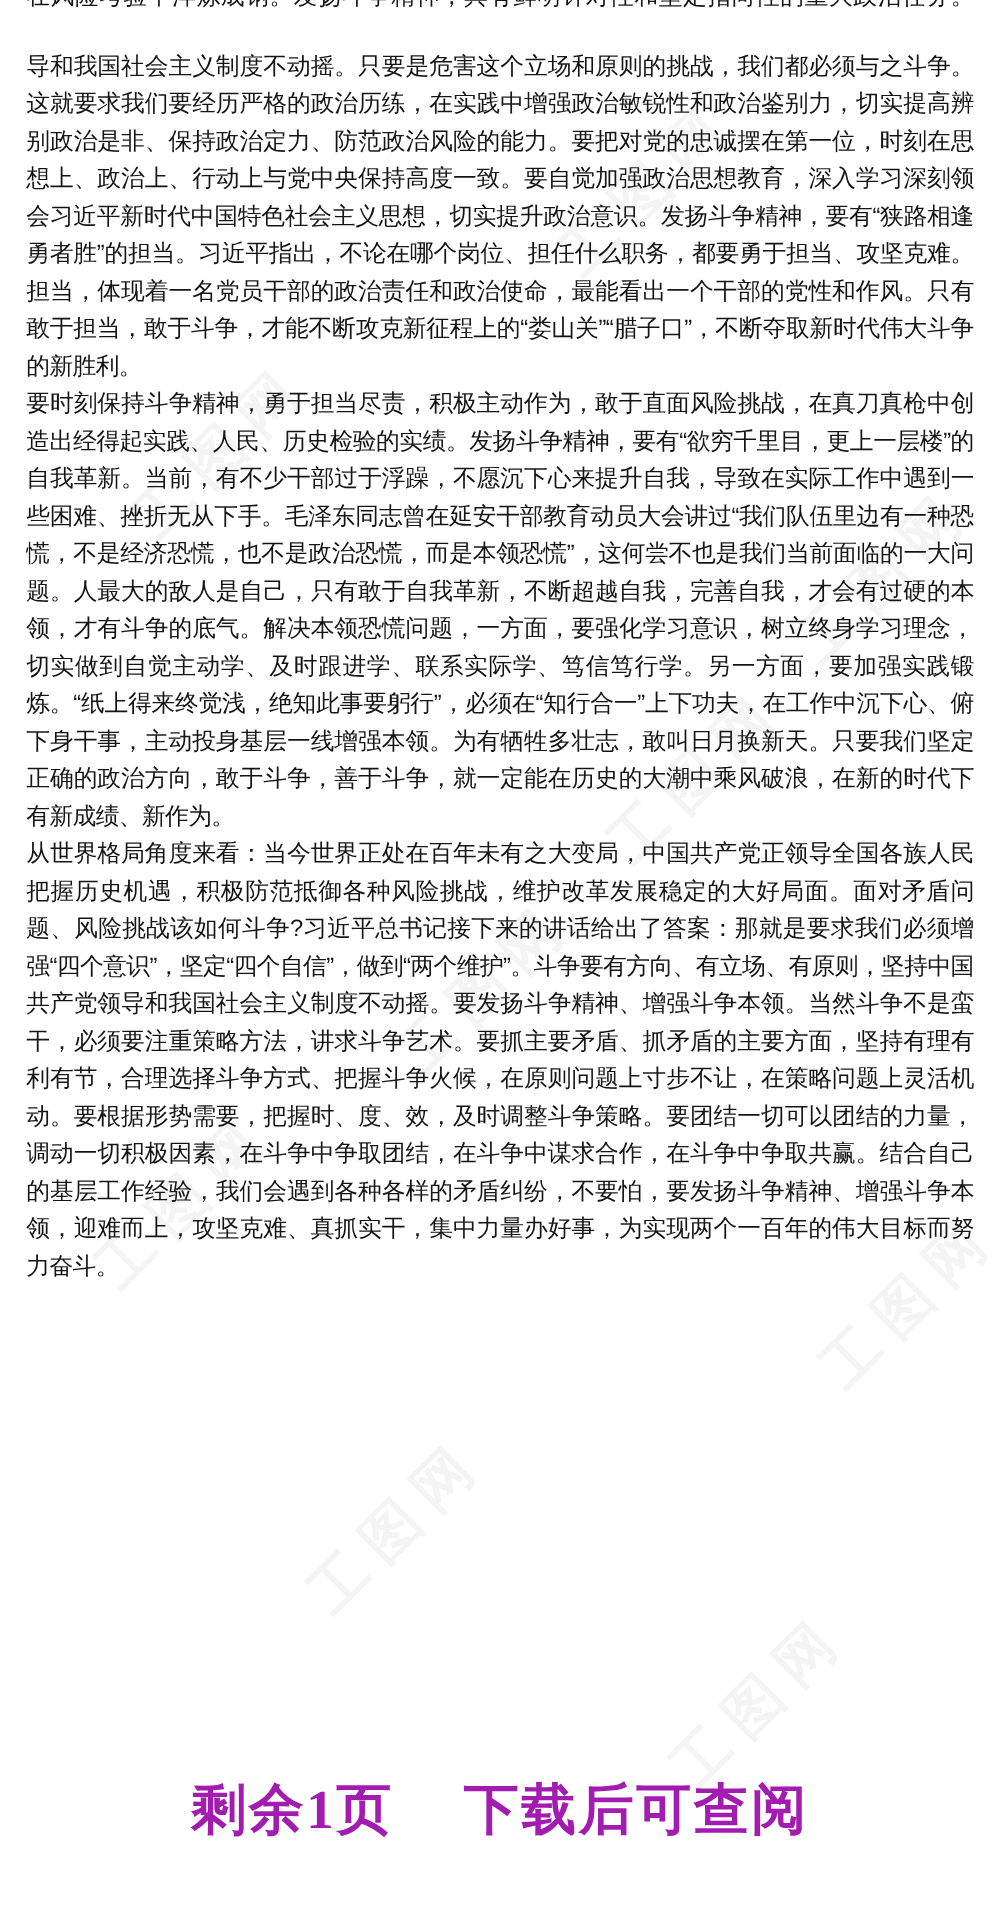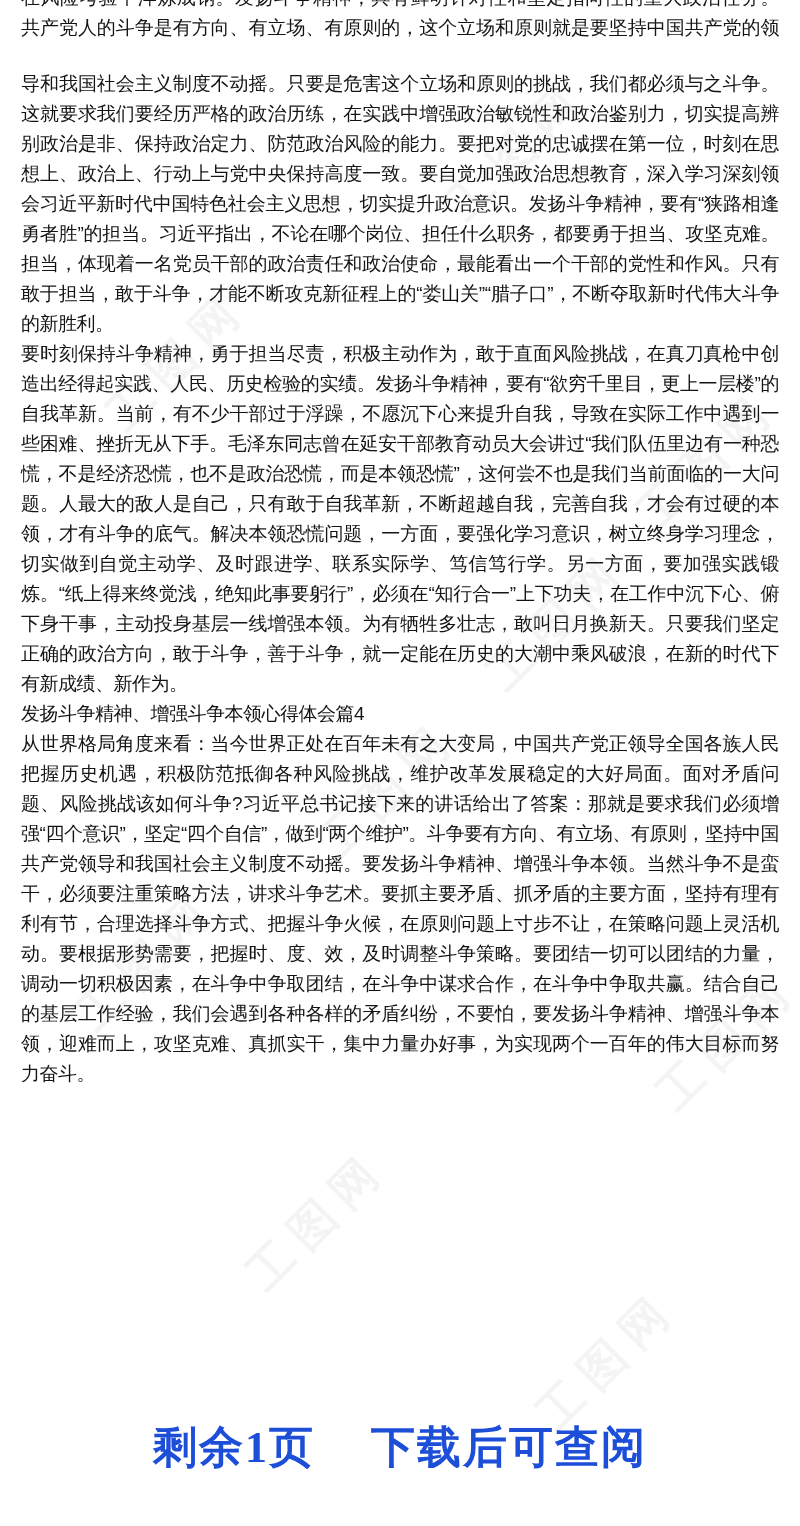--- a/index.html
+++ b/index.html
@@ -70,21 +70,21 @@
     left: 0;
     top: 1418px;
     width: 100%;
     display: flex;
     justify-content: center;
     gap: 56px;
     font-family: "Liberation Serif", serif;
     font-weight: 700;
     font-size: 44px;
     letter-spacing: 2px;
-    color: #1d4ed8;
+    color: #a21caf;
   }
 </style>
 </head>
 <body>
 
 <div class="page">
 
   <div class="watermark-layer">
     <span class="wm" style="left:430px; top:120px;">工图网</span>
     <span class="wm" style="left:90px;  top:330px;">工图网</span>
@@ -92,27 +92,25 @@
     <span class="wm" style="left:470px; top:590px;">工图网</span>
     <span class="wm" style="left:300px; top:760px;">工图网</span>
     <span class="wm" style="left:60px;  top:930px;">工图网</span>
     <span class="wm" style="left:640px; top:1010px;">工图网</span>
     <span class="wm" style="left:230px; top:1190px;">工图网</span>
     <span class="wm" style="left:520px; top:1330px;">工图网</span>
   </div>
 
   <div class="prev-page-fragment">
     <div class="frag-line">在风险考验中淬炼成钢。发扬斗争精神，具有鲜明针对性和坚定指向性的重大政治任务。</div>
-    <div class="frag-line">共产党人的斗争是有方向、有立场、有原则的，这个立场和原则就是要坚持中国共产党的领</div>
   </div>
 
   <div class="doc-body">
     <p>导和我国社会主义制度不动摇。只要是危害这个立场和原则的挑战，我们都必须与之斗争。这就要求我们要经历严格的政治历练，在实践中增强政治敏锐性和政治鉴别力，切实提高辨别政治是非、保持政治定力、防范政治风险的能力。要把对党的忠诚摆在第一位，时刻在思想上、政治上、行动上与党中央保持高度一致。要自觉加强政治思想教育，深入学习深刻领会习近平新时代中国特色社会主义思想，切实提升政治意识。发扬斗争精神，要有“狭路相逢勇者胜”的担当。习近平指出，不论在哪个岗位、担任什么职务，都要勇于担当、攻坚克难。担当，体现着一名党员干部的政治责任和政治使命，最能看出一个干部的党性和作风。只有敢于担当，敢于斗争，才能不断攻克新征程上的“娄山关”“腊子口”，不断夺取新时代伟大斗争的新胜利。</p>
     <p>要时刻保持斗争精神，勇于担当尽责，积极主动作为，敢于直面风险挑战，在真刀真枪中创造出经得起实践、人民、历史检验的实绩。发扬斗争精神，要有“欲穷千里目，更上一层楼”的自我革新。当前，有不少干部过于浮躁，不愿沉下心来提升自我，导致在实际工作中遇到一些困难、挫折无从下手。毛泽东同志曾在延安干部教育动员大会讲过“我们队伍里边有一种恐慌，不是经济恐慌，也不是政治恐慌，而是本领恐慌”，这何尝不也是我们当前面临的一大问题。人最大的敌人是自己，只有敢于自我革新，不断超越自我，完善自我，才会有过硬的本领，才有斗争的底气。解决本领恐慌问题，一方面，要强化学习意识，树立终身学习理念，切实做到自觉主动学、及时跟进学、联系实际学、笃信笃行学。另一方面，要加强实践锻炼。“纸上得来终觉浅，绝知此事要躬行”，必须在“知行合一”上下功夫，在工作中沉下心、俯下身干事，主动投身基层一线增强本领。为有牺牲多壮志，敢叫日月换新天。只要我们坚定正确的政治方向，敢于斗争，善于斗争，就一定能在历史的大潮中乘风破浪，在新的时代下有新成绩、新作为。</p>
-    <p>发扬斗争精神、增强斗争本领心得体会篇4</p>
     <p>从世界格局角度来看：当今世界正处在百年未有之大变局，中国共产党正领导全国各族人民把握历史机遇，积极防范抵御各种风险挑战，维护改革发展稳定的大好局面。面对矛盾问题、风险挑战该如何斗争?习近平总书记接下来的讲话给出了答案：那就是要求我们必须增强“四个意识”，坚定“四个自信”，做到“两个维护”。斗争要有方向、有立场、有原则，坚持中国共产党领导和我国社会主义制度不动摇。要发扬斗争精神、增强斗争本领。当然斗争不是蛮干，必须要注重策略方法，讲求斗争艺术。要抓主要矛盾、抓矛盾的主要方面，坚持有理有利有节，合理选择斗争方式、把握斗争火候，在原则问题上寸步不让，在策略问题上灵活机动。要根据形势需要，把握时、度、效，及时调整斗争策略。要团结一切可以团结的力量，调动一切积极因素，在斗争中争取团结，在斗争中谋求合作，在斗争中争取共赢。结合自己的基层工作经验，我们会遇到各种各样的矛盾纠纷，不要怕，要发扬斗争精神、增强斗争本领，迎难而上，攻坚克难、真抓实干，集中力量办好事，为实现两个一百年的伟大目标而努力奋斗。</p>
   </div>
 
   <div class="footer-notice">
     <span>剩余1页</span>
     <span>下载后可查阅</span>
   </div>
 
 </div>
 

